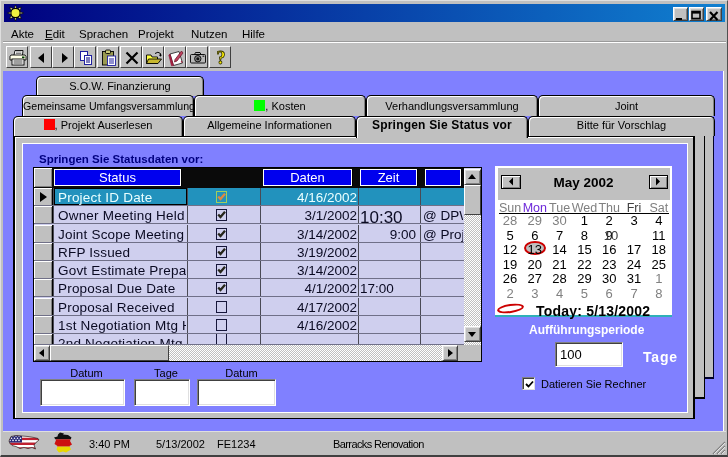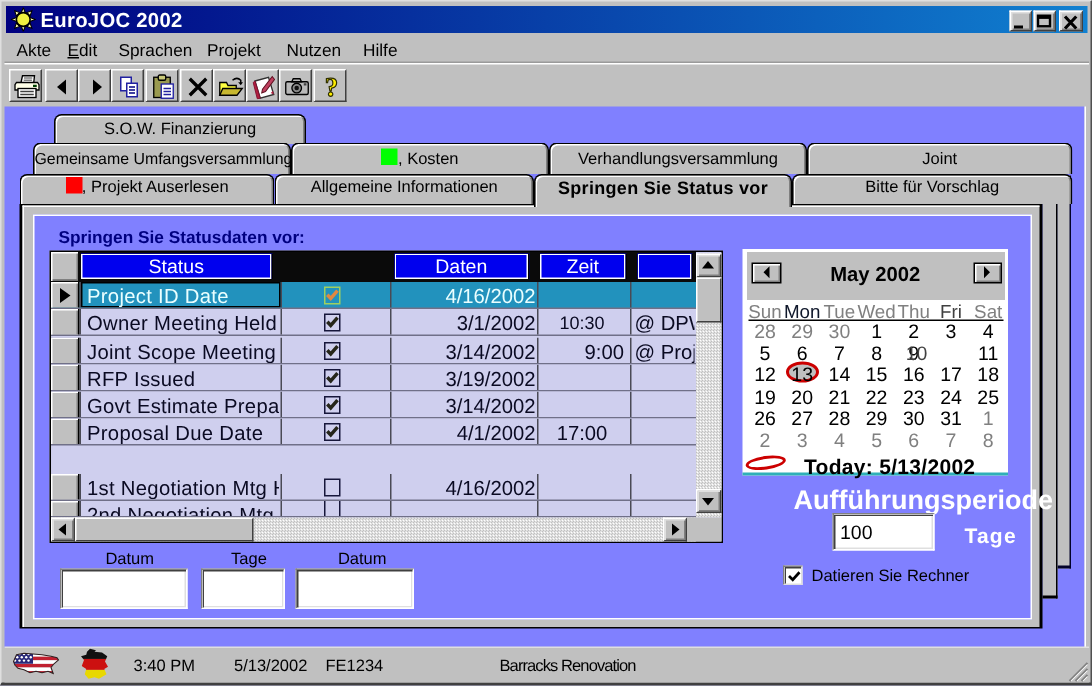--- a/index.html
+++ b/index.html
@@ -44,21 +44,20 @@
         <path d="M8.5 16 L10 12 L7 12 Z"></path>
  <path d="M0.5 8 L4.5 6.5 L4.5 9.5 Z"></path>
         <path d="M16.5 8 L12.5 6.5 L12.5 9.5 Z"></path>
  <path d="M2.8 2.2 L6 3.4 L3.9 5.6 Z"></path>
         <path d="M14.2 2.2 L11 3.4 L13.1 5.6 Z"></path>
  <path d="M2.8 13.8 L6 12.6 L3.9 10.4 Z"></path>
         <path d="M14.2 13.8 L11 12.6 L13.1 10.4 Z"></path>
  </g>
  <circle cx="8.5" cy="8" r="4.6" fill="#f0f040" stroke="#000" stroke-width="1.1"></circle>
 </svg>
-<div class="abs" style="left:26px;top:5px;font-size:13.5px;font-weight:bold;color:#fff;letter-spacing:0.2px;">EuroJOC 2002</div>
 <div class="abs raised" style="left:672px;top:6px;width:15px;height:14px;">
  <svg width="13" height="12">
         <rect x="2" y="8" width="6" height="2" fill="#000"></rect>
       </svg></div>
 <div class="abs raised" style="left:688px;top:6px;width:15px;height:14px;">
  <svg width="13" height="12">
         <rect x="2" y="1.5" width="8" height="7" fill="none" stroke="#000" stroke-width="1.6"></rect>
         <rect x="2" y="1" width="8" height="2.6" fill="#000"></rect>
       </svg></div>
 <div class="abs raised" style="left:705px;top:6px;width:16px;height:14px;">
@@ -201,21 +200,21 @@
 <div class="abs" style="left:324px;top:0;width:1.2px;height:18px;background:#4a4a55;"></div>
 <div class="abs" style="left:385.5px;top:0;width:1.2px;height:18px;background:#4a4a55;"></div>
 <div class="abs" style="left:0;top:0;width:18.5px;height:18px;background:#c0c0c0;border-right:1.5px solid #000;box-shadow:inset 1px 1px 0 #fff, inset -1px -1px 0 #808080;"></div>
 <div class="cell" style="left:24px;top:2px;width:128px;font-size:13.5px;letter-spacing:0.2px;color:#0a0a22;">Owner Meeting Held</div>
 <div class="abs" style="left:182px;top:3px;width:11px;height:12px;border:1.7px solid #16163a;">
 <svg class="abs" style="left:-0.5px;top:-0.5px" width="9" height="10" viewBox="0 0 9 10">
           <path d="M1.2 4.5 L3.5 7 L8 1.8" stroke="#26261a" stroke-width="2.3" fill="none"></path>
         </svg>
 </div>
 <div class="cell" style="left:227px;top:2px;width:96px;text-align:right;font-size:13.5px;color:#0a0a22;">3/1/2002</div>
-<div class="cell" style="left:326px;top:2px;width:56px;text-align:center;font-size:12px;color:#0a0a22;">10:30</div>
+<div class="cell" style="left:326px;top:2px;width:56px;text-align:left;font-size:17px;color:#0a0a22;">10:30</div>
 <div class="cell" style="left:389px;top:2px;width:40px;font-size:13.5px;color:#0a0a22;">@ DPW</div>
 </div>
 <div class="abs" style="left:33px;top:224px;width:430px;height:18px;background:#cfcfee;border-bottom:1px solid #707088;overflow:hidden;">
 <div class="abs" style="left:18.5px;top:0;width:1.2px;height:18px;background:#4a4a55;"></div>
 <div class="abs" style="left:152.5px;top:0;width:1.2px;height:18px;background:#4a4a55;"></div>
 <div class="abs" style="left:226px;top:0;width:1.2px;height:18px;background:#4a4a55;"></div>
 <div class="abs" style="left:324px;top:0;width:1.2px;height:18px;background:#4a4a55;"></div>
 <div class="abs" style="left:385.5px;top:0;width:1.2px;height:18px;background:#4a4a55;"></div>
 <div class="abs" style="left:0;top:0;width:18.5px;height:18px;background:#c0c0c0;border-right:1.5px solid #000;box-shadow:inset 1px 1px 0 #fff, inset -1px -1px 0 #808080;"></div>
 <div class="cell" style="left:24px;top:2px;width:128px;font-size:13.5px;letter-spacing:0.2px;color:#0a0a22;">Joint Scope Meeting</div>
@@ -265,21 +264,33 @@
 <div class="abs" style="left:324px;top:0;width:1.2px;height:18px;background:#4a4a55;"></div>
 <div class="abs" style="left:385.5px;top:0;width:1.2px;height:18px;background:#4a4a55;"></div>
 <div class="abs" style="left:0;top:0;width:18.5px;height:18px;background:#c0c0c0;border-right:1.5px solid #000;box-shadow:inset 1px 1px 0 #fff, inset -1px -1px 0 #808080;"></div>
 <div class="cell" style="left:24px;top:2px;width:128px;font-size:13.5px;letter-spacing:0.2px;color:#0a0a22;">Proposal Due Date</div>
 <div class="abs" style="left:182px;top:3px;width:11px;height:12px;border:1.7px solid #16163a;">
 <svg class="abs" style="left:-0.5px;top:-0.5px" width="9" height="10" viewBox="0 0 9 10">
           <path d="M1.2 4.5 L3.5 7 L8 1.8" stroke="#26261a" stroke-width="2.3" fill="none"></path>
         </svg>
 </div>
 <div class="cell" style="left:227px;top:2px;width:96px;text-align:right;font-size:13.5px;color:#0a0a22;">4/1/2002</div>
-<div class="cell" style="left:326px;top:2px;width:56px;text-align:center;font-size:13.5px;color:#0a0a22;">17:00</div>
+<div class="cell" style="left:326px;top:2px;width:56px;text-align:left;font-size:13.5px;color:#0a0a22;">17:00</div>
+</div>
+<div class="abs" style="left:33px;top:297px;width:430px;height:18px;background:#cfcfee;border-bottom:1px solid #707088;overflow:hidden;">
+<div class="abs" style="left:18.5px;top:0;width:1.2px;height:18px;background:#4a4a55;"></div>
+<div class="abs" style="left:152.5px;top:0;width:1.2px;height:18px;background:#4a4a55;"></div>
+<div class="abs" style="left:226px;top:0;width:1.2px;height:18px;background:#4a4a55;"></div>
+<div class="abs" style="left:324px;top:0;width:1.2px;height:18px;background:#4a4a55;"></div>
+<div class="abs" style="left:385.5px;top:0;width:1.2px;height:18px;background:#4a4a55;"></div>
+<div class="abs" style="left:0;top:0;width:18.5px;height:18px;background:#c0c0c0;border-right:1.5px solid #000;box-shadow:inset 1px 1px 0 #fff, inset -1px -1px 0 #808080;"></div>
+<div class="cell" style="left:24px;top:2px;width:128px;font-size:13.5px;letter-spacing:0.2px;color:#0a0a22;">Proposal Received</div>
+<div class="abs" style="left:182px;top:3px;width:11px;height:12px;border:1.7px solid #16163a;">
+</div>
+<div class="cell" style="left:227px;top:2px;width:96px;text-align:right;font-size:13.5px;color:#0a0a22;">4/17/2002</div>
 </div>
 <div class="abs" style="left:33px;top:315px;width:430px;height:18px;background:#cfcfee;border-bottom:1px solid #707088;overflow:hidden;">
 <div class="abs" style="left:18.5px;top:0;width:1.2px;height:18px;background:#4a4a55;"></div>
 <div class="abs" style="left:152.5px;top:0;width:1.2px;height:18px;background:#4a4a55;"></div>
 <div class="abs" style="left:226px;top:0;width:1.2px;height:18px;background:#4a4a55;"></div>
 <div class="abs" style="left:324px;top:0;width:1.2px;height:18px;background:#4a4a55;"></div>
 <div class="abs" style="left:385.5px;top:0;width:1.2px;height:18px;background:#4a4a55;"></div>
 <div class="abs" style="left:0;top:0;width:18.5px;height:18px;background:#c0c0c0;border-right:1.5px solid #000;box-shadow:inset 1px 1px 0 #fff, inset -1px -1px 0 #808080;"></div>
 <div class="cell" style="left:24px;top:2px;width:128px;font-size:13.5px;letter-spacing:0.2px;color:#0a0a22;">1st Negotiation Mtg Held</div>
 <div class="abs" style="left:182px;top:3px;width:11px;height:12px;border:1.7px solid #16163a;">
@@ -322,21 +333,21 @@
         <path d="M6 0.5 L2 4.5 L6 8.5 Z" fill="#000"></path>
       </svg>
     </div>
 <div class="abs" style="left:647.5px;top:173.5px;width:19.5px;height:14px;background:#c0c0c0;border:1.5px solid #000;box-shadow:inset 1px 1px 0 #fff, inset -1px -1px 0 #808080;">
       <svg class="abs" style="left:4.5px;top:1px" width="8" height="9">
         <path d="M2 0.5 L6 4.5 L2 8.5 Z" fill="#000"></path>
       </svg>
     </div>
 <div class="abs" style="left:494px;top:174px;width:177px;text-align:center;font-size:13.5px;font-weight:bold;">May 2002</div>
 <div class="dt" style="left:509.0px;top:200px;font-size:12.5px;color:#808080;">Sun</div>
-<div class="dt" style="left:533.8px;top:200px;font-size:12.5px;color:#0f172a;">Mon</div>
+<div class="dt" style="left:533.8px;top:200px;font-size:12.5px;color:#6d28d9;">Mon</div>
 <div class="dt" style="left:558.6px;top:200px;font-size:12.5px;color:#808080;">Tue</div>
 <div class="dt" style="left:583.4px;top:200px;font-size:12.5px;color:#808080;">Wed</div>
 <div class="dt" style="left:608.2px;top:200px;font-size:12.5px;color:#808080;">Thu</div>
 <div class="dt" style="left:633.0px;top:200px;font-size:12.5px;color:#404040;">Fri</div>
 <div class="dt" style="left:657.8px;top:200px;font-size:12.5px;color:#808080;">Sat</div>
 <div class="abs" style="left:498px;top:212px;width:170px;height:1px;background:#000;"></div>
 <div class="dt" style="left:509.0px;top:212.0px;color:#808080;">28</div>
 <div class="dt" style="left:533.8px;top:212.0px;color:#808080;">29</div>
 <div class="dt" style="left:558.6px;top:212.0px;color:#808080;">30</div>
 <div class="dt" style="left:583.4px;top:212.0px;color:#000;">1</div>
@@ -374,21 +385,21 @@
 <div class="dt" style="left:657.8px;top:270.0px;color:#808080;">1</div>
 <div class="dt" style="left:509.0px;top:284.5px;color:#808080;">2</div>
 <div class="dt" style="left:533.8px;top:284.5px;color:#808080;">3</div>
 <div class="dt" style="left:558.6px;top:284.5px;color:#808080;">4</div>
 <div class="dt" style="left:583.4px;top:284.5px;color:#808080;">5</div>
 <div class="dt" style="left:608.2px;top:284.5px;color:#808080;">6</div>
 <div class="dt" style="left:633.0px;top:284.5px;color:#808080;">7</div>
 <div class="dt" style="left:657.8px;top:284.5px;color:#808080;">8</div>
 <div class="abs" style="left:496px;top:303px;width:27px;height:9px;border:2.5px solid #cc0000;border-radius:50%;transform:rotate(-8deg);"></div>
 <div class="abs" style="left:535px;top:302px;font-size:14px;font-weight:bold;letter-spacing:0.2px;">Today: 5/13/2002</div>
-<div class="abs" style="left:528px;top:322px;width:140px;font-size:18px;font-weight:bold;color:#fff;">Aufführungsperiode</div>
+<div class="abs" style="left:528px;top:322px;width:140px;font-size:12px;font-weight:bold;color:#fff;">Aufführungsperiode</div>
 <div class="abs sunken" style="left:554px;top:341px;width:68px;height:25px;">
       <div class="abs" style="left:4px;top:4px;font-size:13px;color:#000;">100</div>
     </div>
 <div class="abs" style="left:642px;top:348px;font-size:14px;font-weight:bold;color:#fff;letter-spacing:0.8px;">Tage</div>
 <div class="cb" style="left:521px;top:376px;">
       <svg width="11" height="11" viewBox="0 0 11 11">
         <path d="M2 5 L4.5 7.5 L9 2.5" stroke="#000" stroke-width="1.8" fill="none"></path>
       </svg>
     </div>
 <div class="abs" style="left:540px;top:377px;font-size:11px;color:#000;">Datieren Sie Rechner</div>

